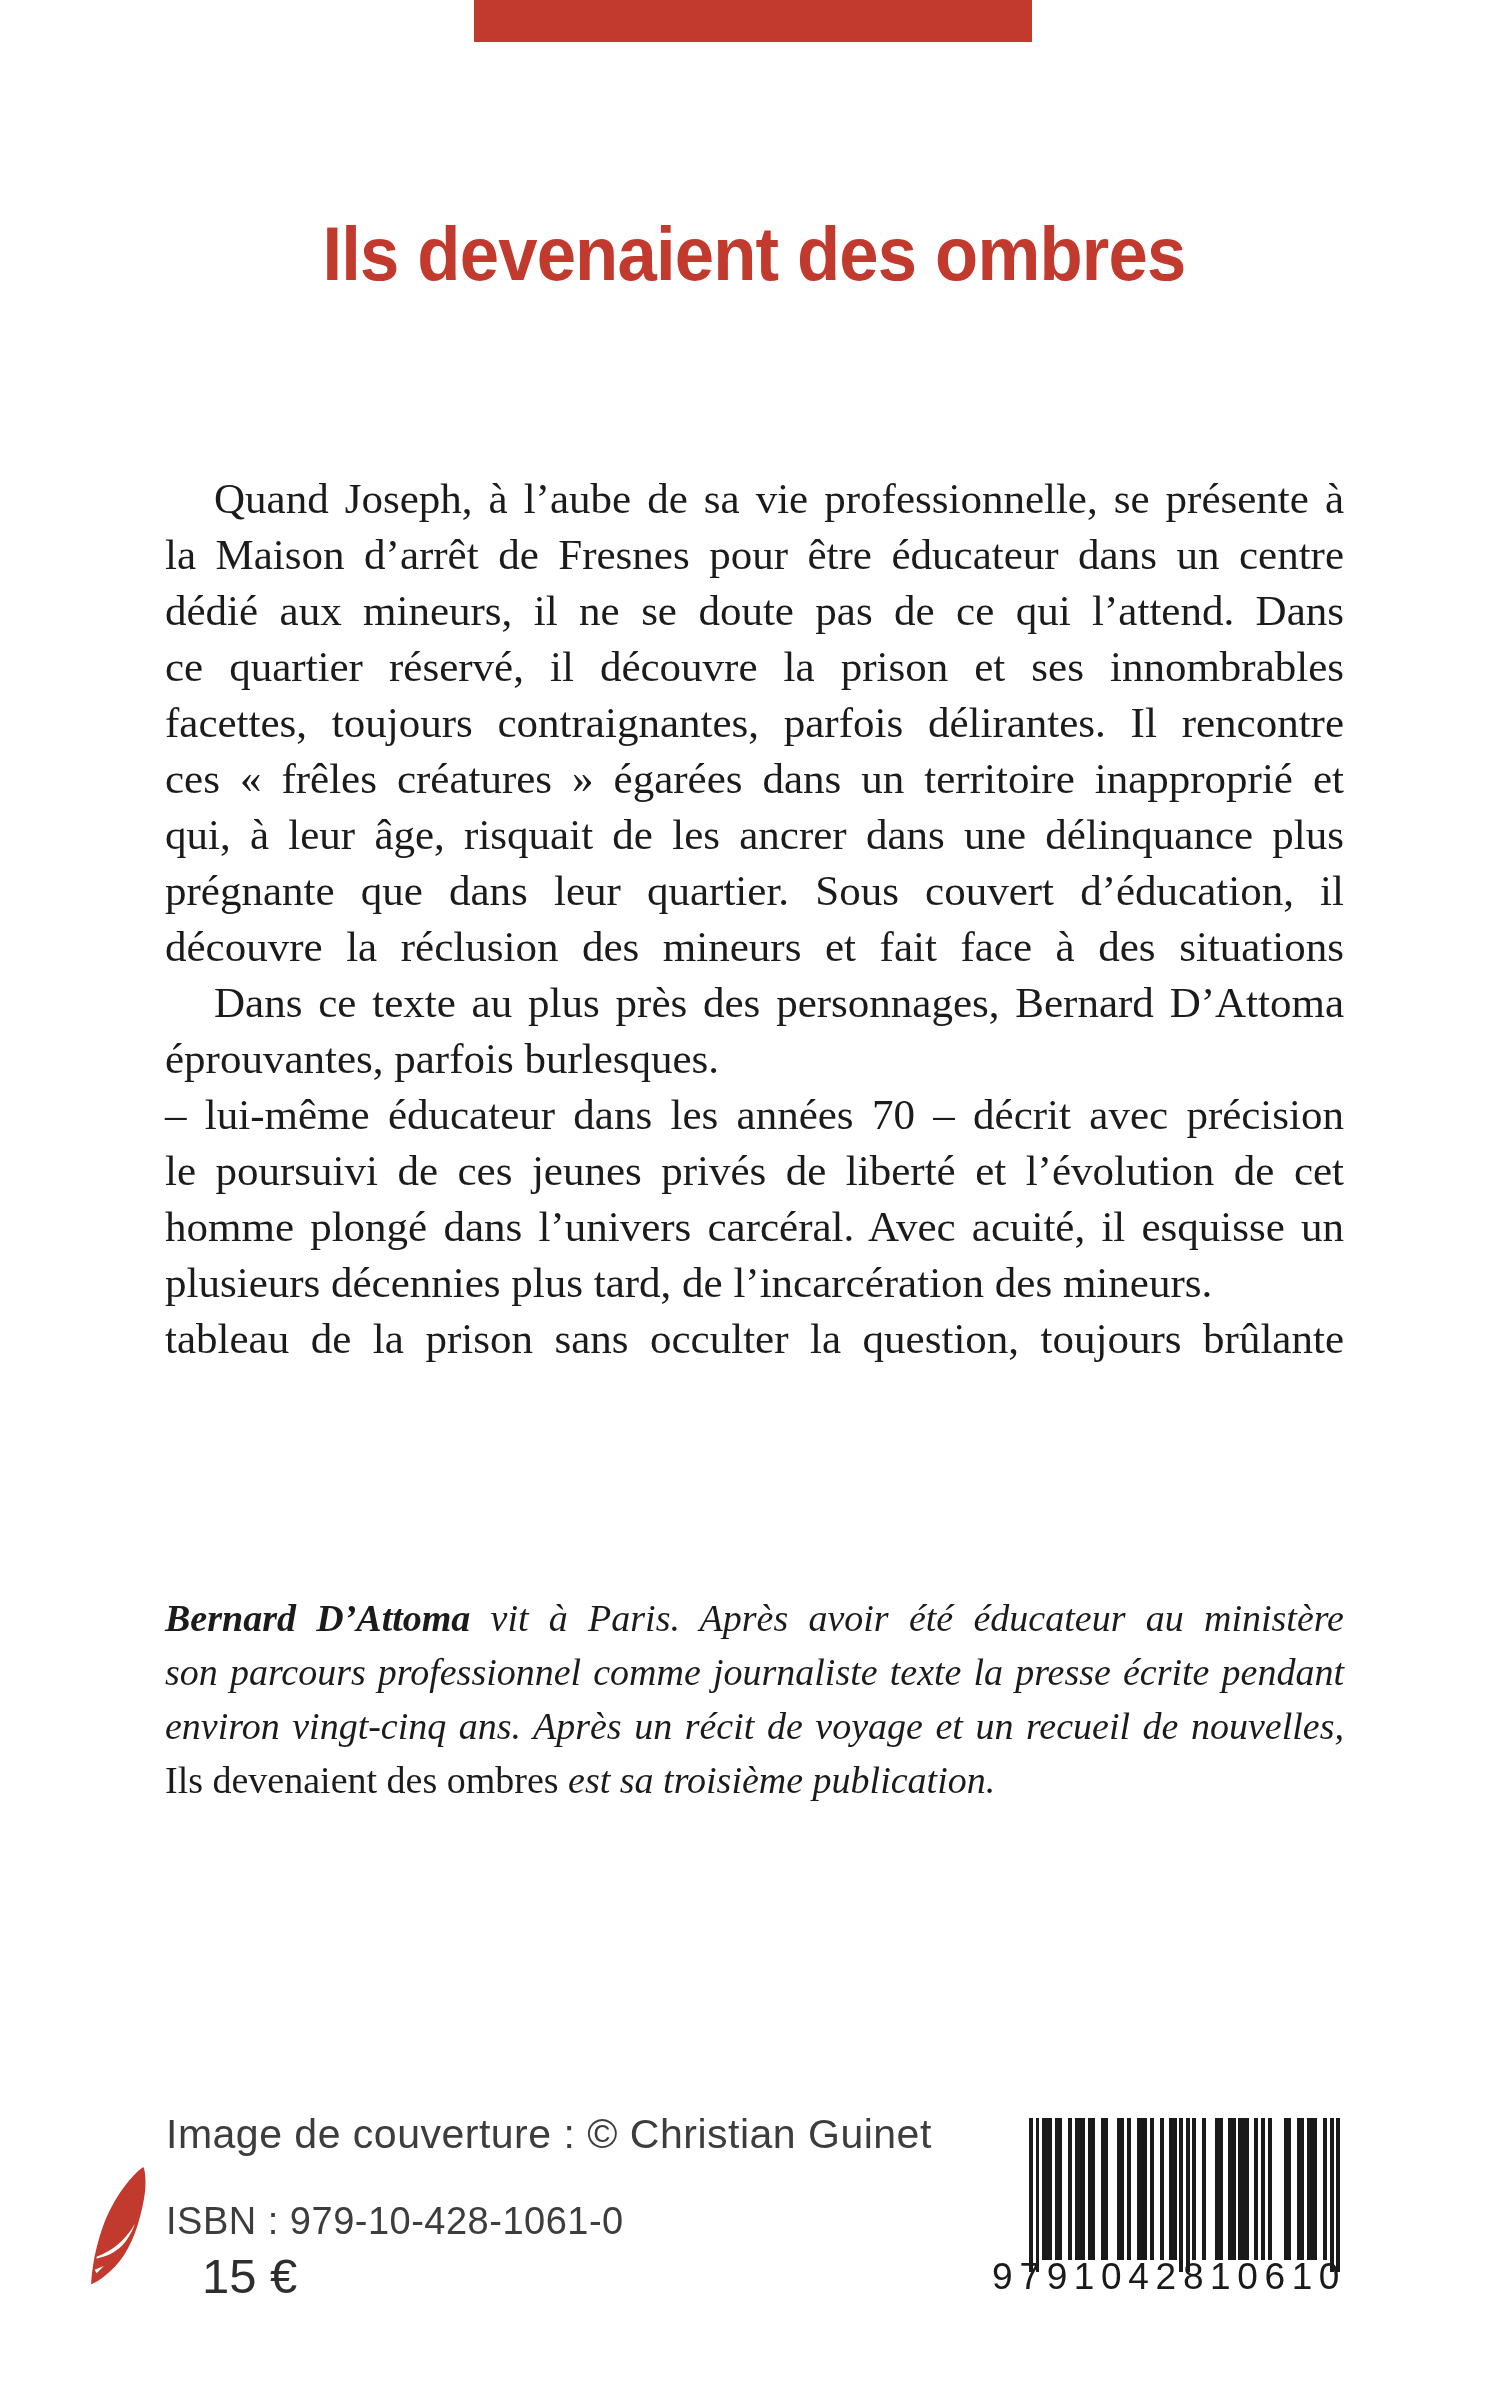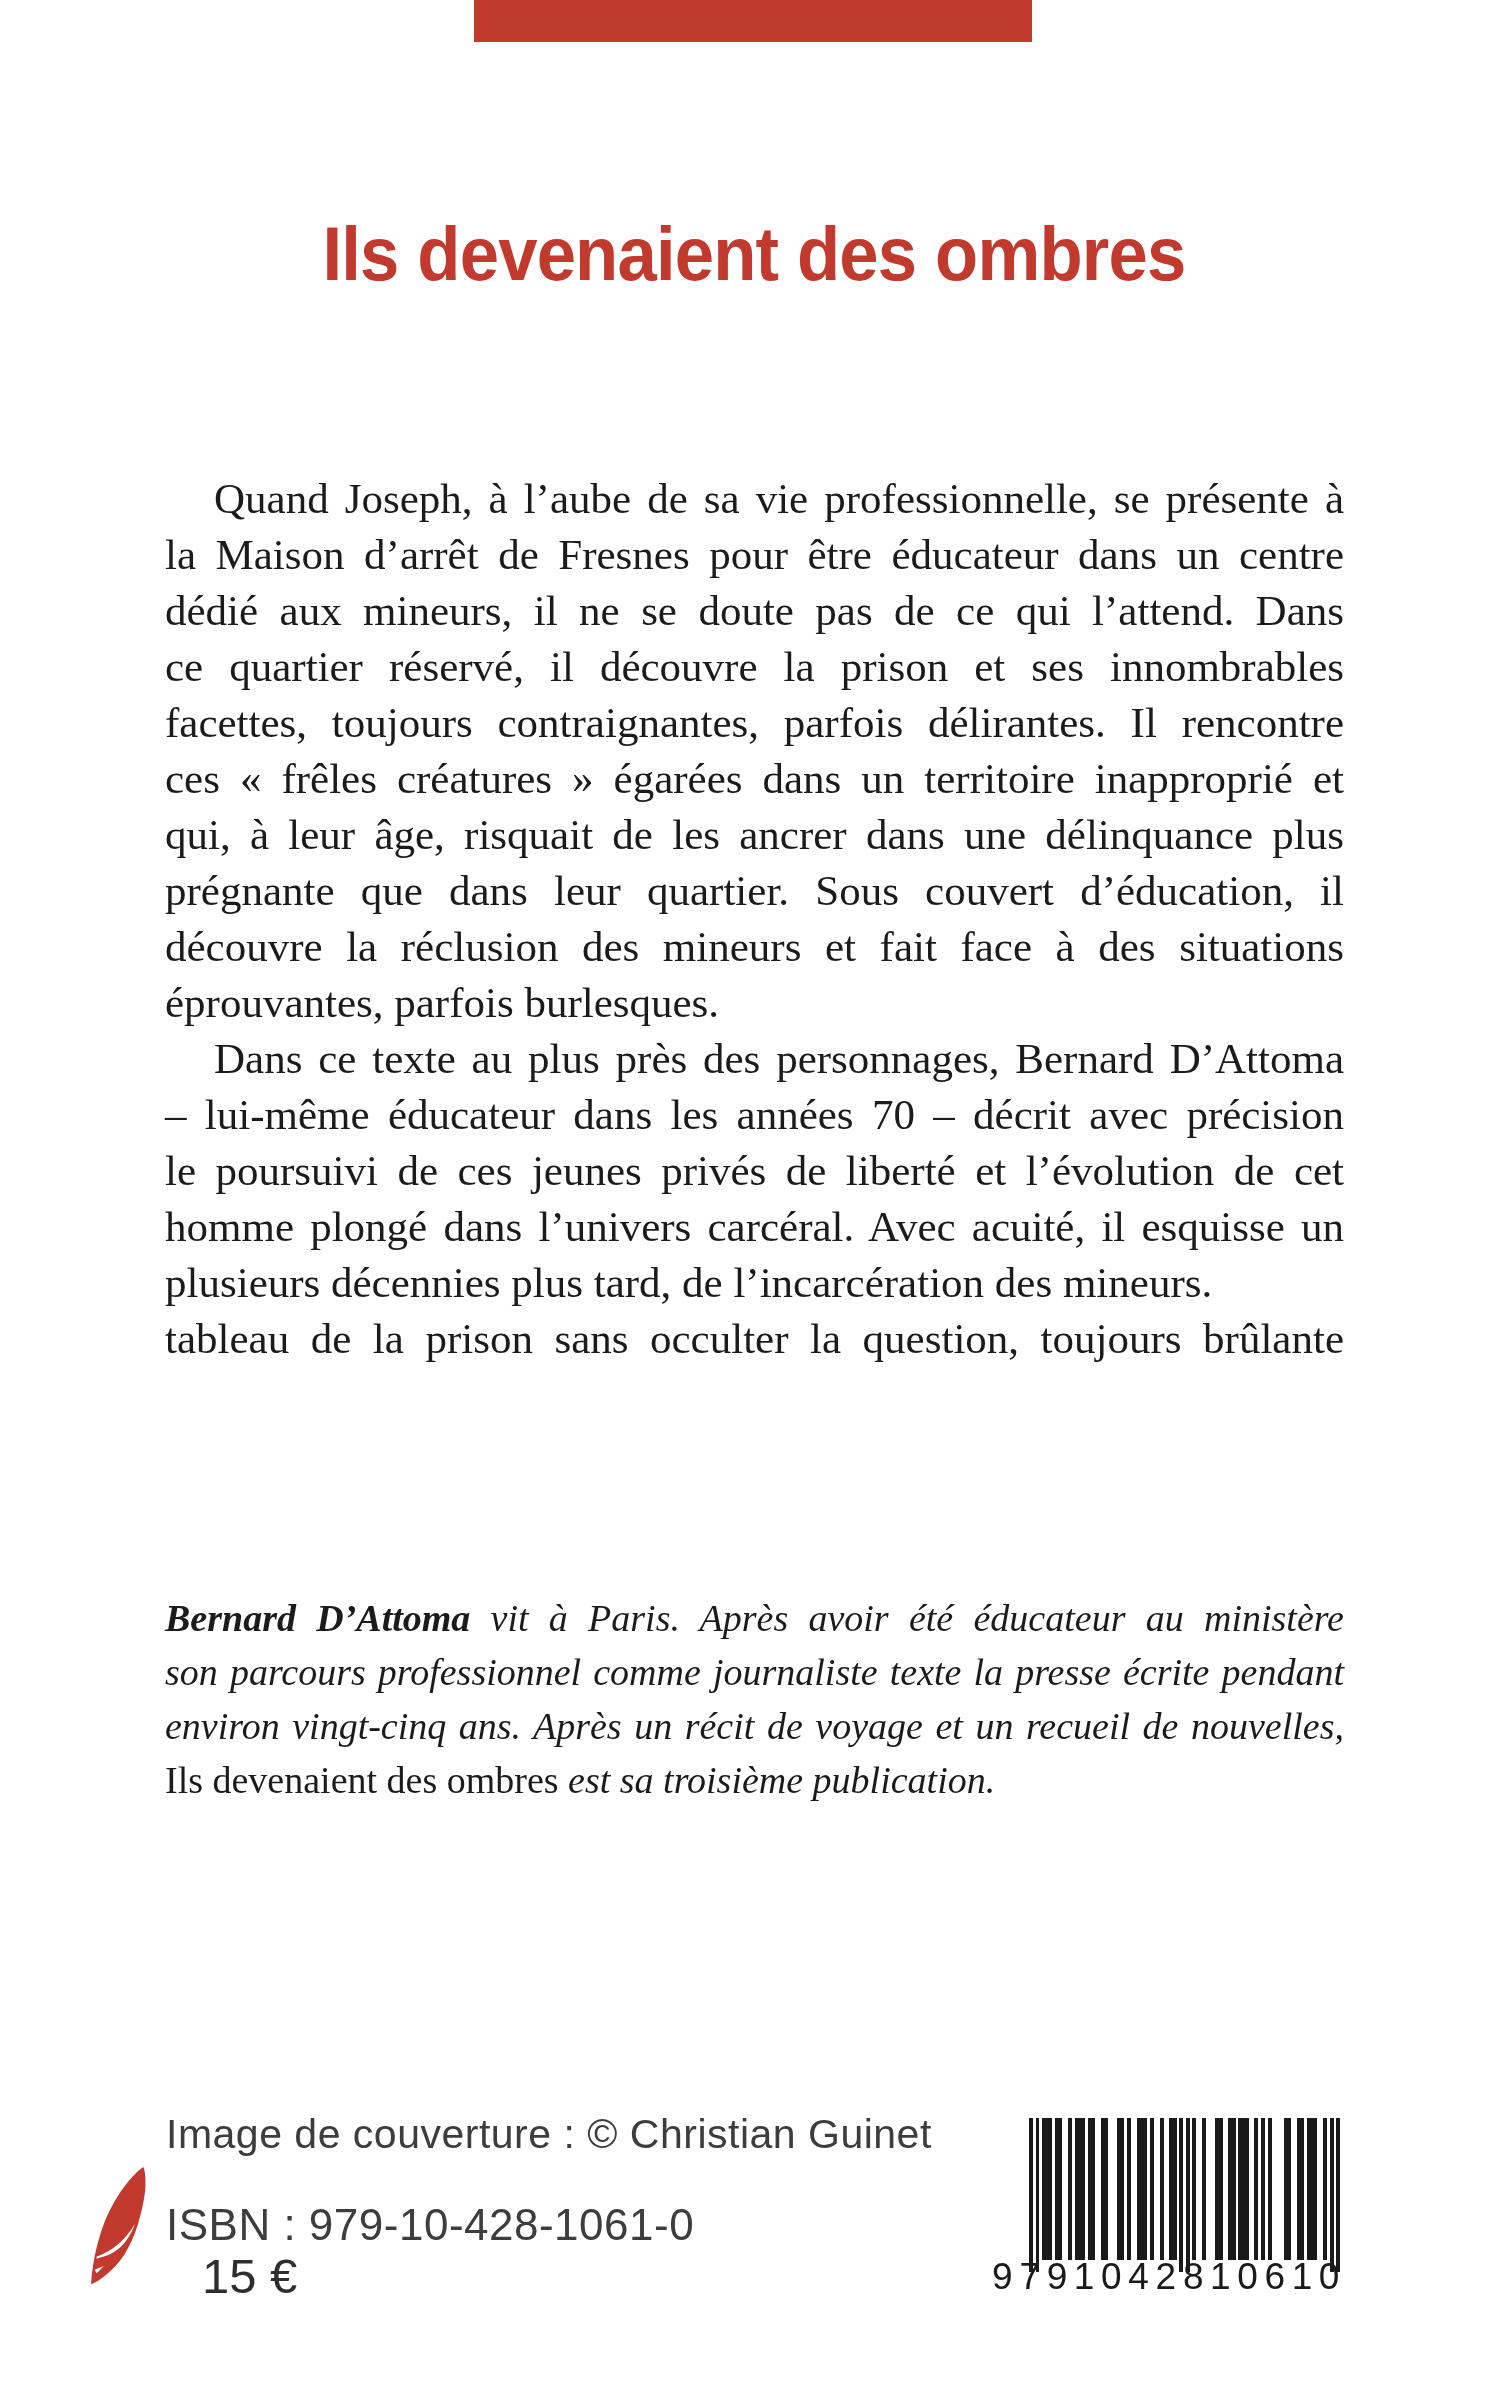--- a/index.html
+++ b/index.html
@@ -23,21 +23,21 @@
   .tline.indent{padding-left:49px;}
   
   .bio{position:absolute;left:165px;top:1591px;width:1179px;font-size:38px;line-height:54px;}
   .bio .tline{height:54px;}
   .seg-italic{font-style:italic;}
   .seg-bold-italic{font-style:italic;font-weight:bold;}
   .seg-roman{font-style:normal;}
   
   .sans{font-family:"Liberation Sans", sans-serif;color:#3d3d3d;}
   .cover-credit{position:absolute;left:166px;top:2111px;font-size:41px;letter-spacing:0.5px;}
-  .isbn-line{position:absolute;left:166px;top:2200px;font-size:44px;letter-spacing:0.5px;}
+  .isbn-line{position:absolute;left:166px;top:2200px;font-size:38px;letter-spacing:0.5px;}
   .price-line{position:absolute;left:166px;top:2248px;font-size:49px;color:#2e2e2e;margin-left:36px;}
   .feather{position:absolute;left:89px;top:2167px;width:61px;height:121px;}
   
   .barcode{position:absolute;left:1029px;top:2118px;width:310px;height:154px;}
   .barcode .bar{position:absolute;top:0;background:#1a1a1a;}
   .barcode-digits{
     position:absolute;left:992px;top:2256px;width:354px;display:flex;
     justify-content:space-between;font-family:"Liberation Sans", sans-serif;
     font-size:37px;color:#1a1a1a;
   }
@@ -55,22 +55,22 @@
 <div class="synopsis">
     <div class="tline indent">Quand Joseph, à l’aube de sa vie professionnelle, se présente à</div>
     <div class="tline">la Maison d’arrêt de Fresnes pour être éducateur dans un centre</div>
     <div class="tline">dédié aux mineurs, il ne se doute pas de ce qui l’attend. Dans</div>
     <div class="tline">ce quartier réservé, il découvre la prison et ses innombrables</div>
     <div class="tline">facettes, toujours contraignantes, parfois délirantes. Il rencontre</div>
     <div class="tline">ces « frêles créatures » égarées dans un territoire inapproprié et</div>
     <div class="tline">qui, à leur âge, risquait de les ancrer dans une délinquance plus</div>
     <div class="tline">prégnante que dans leur quartier. Sous couvert d’éducation, il</div>
     <div class="tline">découvre la réclusion des mineurs et fait face à des situations</div>
+    <div class="tline indent">Dans ce texte au plus près des personnages, Bernard D’Attoma</div>
     <div class="tline last">éprouvantes, parfois burlesques.</div>
-    <div class="tline indent">Dans ce texte au plus près des personnages, Bernard D’Attoma</div>
     <div class="tline">– lui-même éducateur dans les années 70 – décrit avec précision</div>
     <div class="tline">le poursuivi de ces jeunes privés de liberté et l’évolution de cet</div>
     <div class="tline">homme plongé dans l’univers carcéral. Avec acuité, il esquisse un</div>
     <div class="tline last">plusieurs décennies plus tard, de l’incarcération des mineurs.</div>
     <div class="tline">tableau de la prison sans occulter la question, toujours brûlante</div>
   </div>
 
 <div class="bio">
     <div class="tline"><span class="seg-bold-italic">Bernard D’Attoma</span><span class="seg-italic"> vit à Paris. Après avoir été éducateur au ministère</span></div>
     <div class="tline"><span class="seg-italic">son parcours professionnel comme journaliste texte la presse écrite pendant</span></div>

